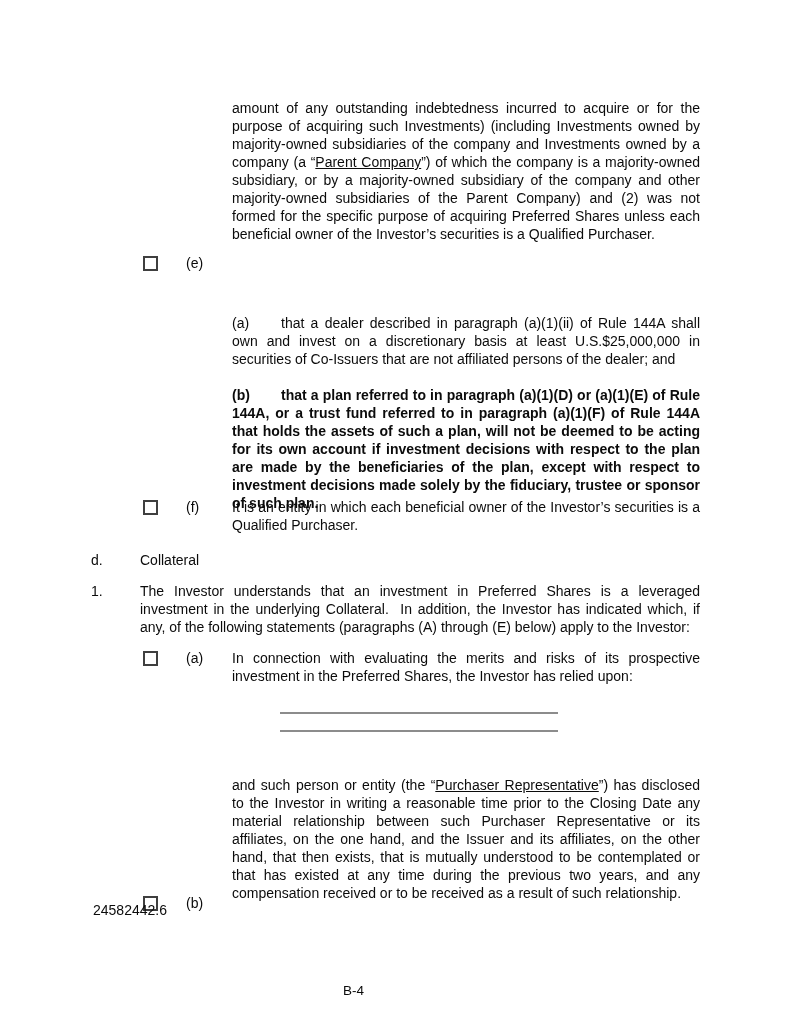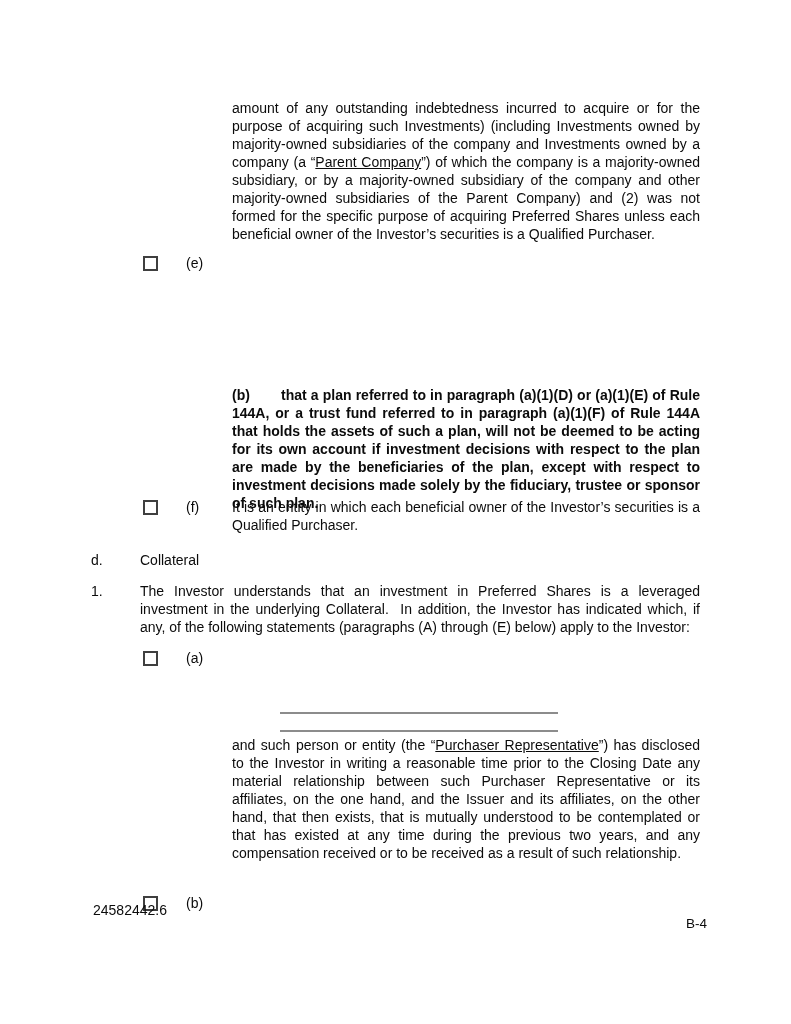--- a/index.html
+++ b/index.html
@@ -24,36 +24,39 @@
   .row-text { width:468px; text-align:justify; }
   
   .num-row { left:91px; width:609px; display:flex; align-items:flex-start; }
   .num { width:49px; flex:none; }
   .num-text { width:560px; text-align:justify; }
   
   .marker { display:inline-block; width:49px; }
   .u { text-decoration:underline; }
   .fill-line { left:280px; width:278px; height:0; border-top:2px solid #8c8c8c; cursor:text; }
   .footer-doc { left:93px; top:904px; font-size:14px; line-height:12px; }
-  .footer-page { left:0; width:707px; top:915px; text-align:right; font-size:13.5px; }
+  .footer-page { left:0; width:707px; top:982px; text-align:center; font-size:13.5px; }
 </style>
 </head>
 <body>
 
 <div class="page">
 
   <div class="abs textcol just" style="top:99px;">
     <span>amount of any outstanding indebtedness incurred to acquire or for the purpose of acquiring such Investments) (including Investments owned by majority-owned subsidiaries of the company and Investments owned by a company (a “</span><span class="u">Parent Company</span><span>”) of which the company is a majority-owned subsidiary, or by a majority-owned subsidiary of the company and other majority-owned subsidiaries of the Parent Company) and (2) was not formed for the specific purpose of acquiring Preferred Shares unless each beneficial owner of the Investor’s securities is a Qualified Purchaser.</span>
   </div>
 
   <div class="abs cb-row" style="top:254px;">
     <div class="checkbox"></div>
     <div class="letter">(e)</div>
   </div>
 
+  <div class="abs textcol just" style="top:314px;">
+    <span class="marker">(a)</span><span>that a dealer described in paragraph (a)(1)(ii) of Rule 144A shall own and invest on a discretionary basis at least U.S.$25,000,000 in securities of Co-Issuers that are not affiliated persons of the dealer; and</span>
+  </div>
 
   <div class="abs textcol just" style="top:386px;font-weight:bold;">
     <span class="marker">(b)</span><span>that a plan referred to in paragraph (a)(1)(D) or (a)(1)(E) of Rule 144A, or a trust fund referred to in paragraph (a)(1)(F) of Rule 144A that holds the assets of such a plan, will not be deemed to be acting for its own account if investment decisions with respect to the plan are made by the beneficiaries of the plan, except with respect to investment decisions made solely by the fiduciary, trustee or sponsor of such plan.</span>
   </div>
 
   <div class="abs cb-row" style="top:498px;">
     <div class="checkbox"></div>
     <div class="letter">(f)</div>
     <div class="row-text">It is an entity in which each beneficial owner of the Investor’s securities is a Qualified Purchaser.</div>
   </div>
@@ -64,26 +67,27 @@
   </div>
 
   <div class="abs num-row" style="top:582px;">
     <div class="num">1.</div>
     <div class="num-text">The Investor understands that an investment in Preferred Shares is a leveraged investment in the underlying Collateral.&nbsp; In addition, the Investor has indicated which, if any, of the following statements (paragraphs (A) through (E) below) apply to the Investor:</div>
   </div>
 
   <div class="abs cb-row" style="top:649px;">
     <div class="checkbox"></div>
     <div class="letter">(a)</div>
+    <div class="row-text">In connection with evaluating the merits and risks of its prospective investment in the Preferred Shares, the Investor has relied upon:</div>
   </div>
 
   <div class="abs fill-line" style="top:712px;"></div>
   <div class="abs fill-line" style="top:730px;"></div>
 
-  <div class="abs textcol just" style="top:736px;">
+  <div class="abs textcol just" style="top:776px;">
     <span>and such person or entity (the “</span><span class="u">Purchaser Representative</span><span>”) has disclosed to the Investor in writing a reasonable time prior to the Closing Date any material relationship between such Purchaser Representative or its affiliates, on the one hand, and the Issuer and its affiliates, on the other hand, that then exists, that is mutually understood to be contemplated or that has existed at any time during the previous two years, and any compensation received or to be received as a result of such relationship.</span>
   </div>
 
   <div class="abs cb-row" style="top:894px;">
     <div class="checkbox"></div>
     <div class="letter">(b)</div>
   </div>
 
   <div class="abs footer-doc">24582442.6</div>
   <div class="abs footer-page">B-4</div>

